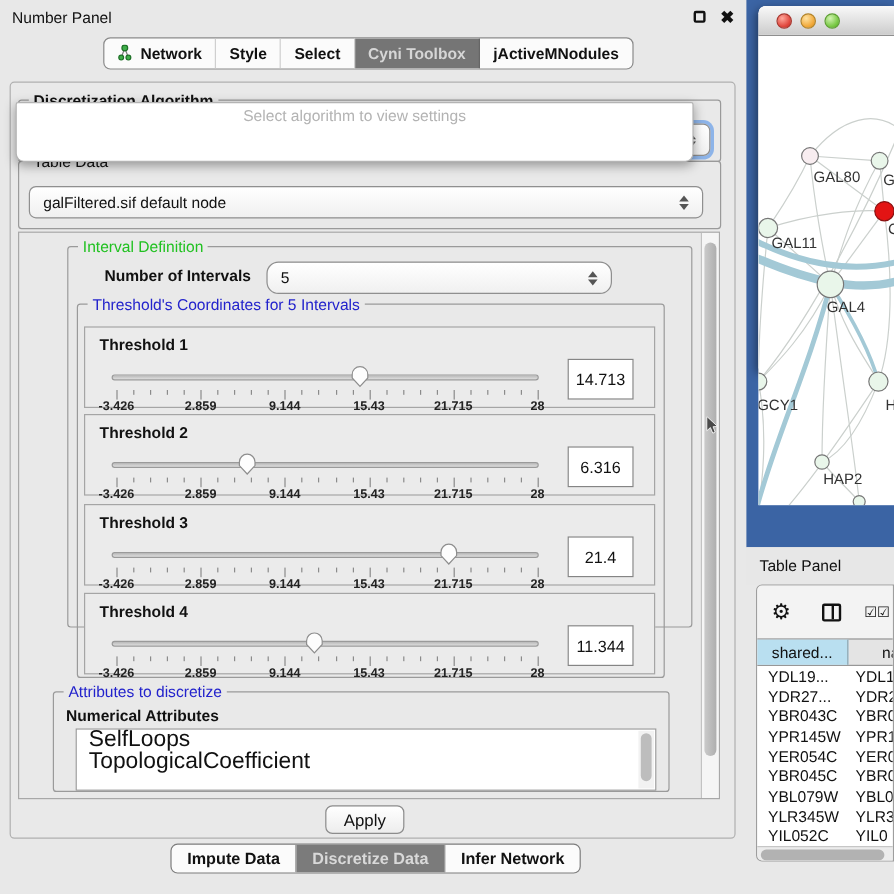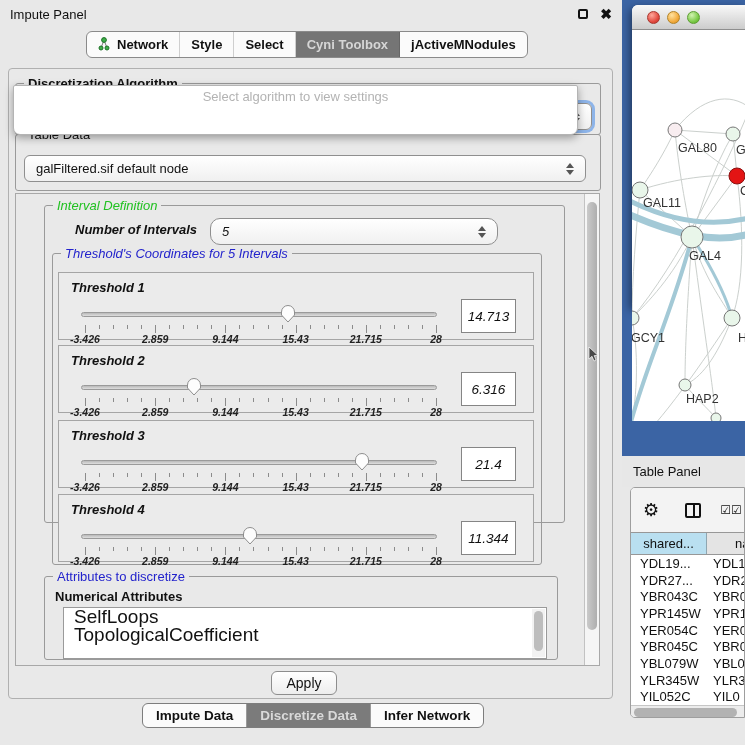--- a/index.html
+++ b/index.html
@@ -51,21 +51,21 @@
   .tabledata-group { left:6px; top:65px; width:586px; height:57px; }
   .tabledata-combo { left:8px; top:20px; width:562px; height:27px; }
 
   .scroll-pane { left:6px; top:124px; width:585px; height:473px; border:1px solid #a8a8a8;
                  position:absolute; overflow:hidden; background:#e9e9e9; }
   .vscroll { position:absolute; right:0; top:0; bottom:0; width:15px; background:#f5f5f5;
              border-left:1px solid #c2c2c2; }
   .vscroll .thumb { position:absolute; left:2px; right:2px; top:8px; height:428px;
                     background:linear-gradient(90deg,#cacaca,#aeaeae); border-radius:6px; }
 
-  .interval-group { left:28px; top:11px; width:521px; height:318px;font-style:italic; }
+  .interval-group { left:40px; top:11px; width:521px; height:318px; }
   .num-label { position:absolute; left:30px; top:16px; font-size:13px; font-weight:bold; }
   .num-spinner { left:165px; top:12px; width:288px; height:27px; border-radius:10px; }
 
   .threshold-group { left:7px; top:47px; width:490px; height:312px; }
   .t-panel { position:absolute; left:5px; width:476px; height:68px; border:1px solid #a5a5a5;
              background:#ebebeb; }
   .t-title { position:absolute; left:12px; top:7px; font-size:13px; font-weight:bold; }
   .t-slider { position:absolute; left:22px; top:30px; width:356px; height:22px; }
   .t-track { position:absolute; left:0; right:0; top:9px; height:5px; border:1px solid #9a9a9a;
              border-radius:3px; background:linear-gradient(#b9b9b9,#dedede); }
@@ -137,21 +137,21 @@
                      background:#b2b2b2; border-radius:5px; }
 
   .cursor { position:absolute; left:588px; top:347px; z-index:60; }
 </style>
 </head>
 <body>
 
 <div class="screen">
 
   <div class="cp-titlebar">
-    <span>Impute Panel</span>
+    <span>Number Panel</span>
     <span class="win-btns">
       <span class="float-btn"></span>
       <span class="close-btn">✖</span>
     </span>
   </div>
 
   <div class="seg-bar" id="seg-bar">
       <div class="seg">
         <svg width="13" height="15" viewBox="0 0 13 15">
           <line x1="6" y1="3" x2="3" y2="11" stroke="#7a7a7a"></line>

